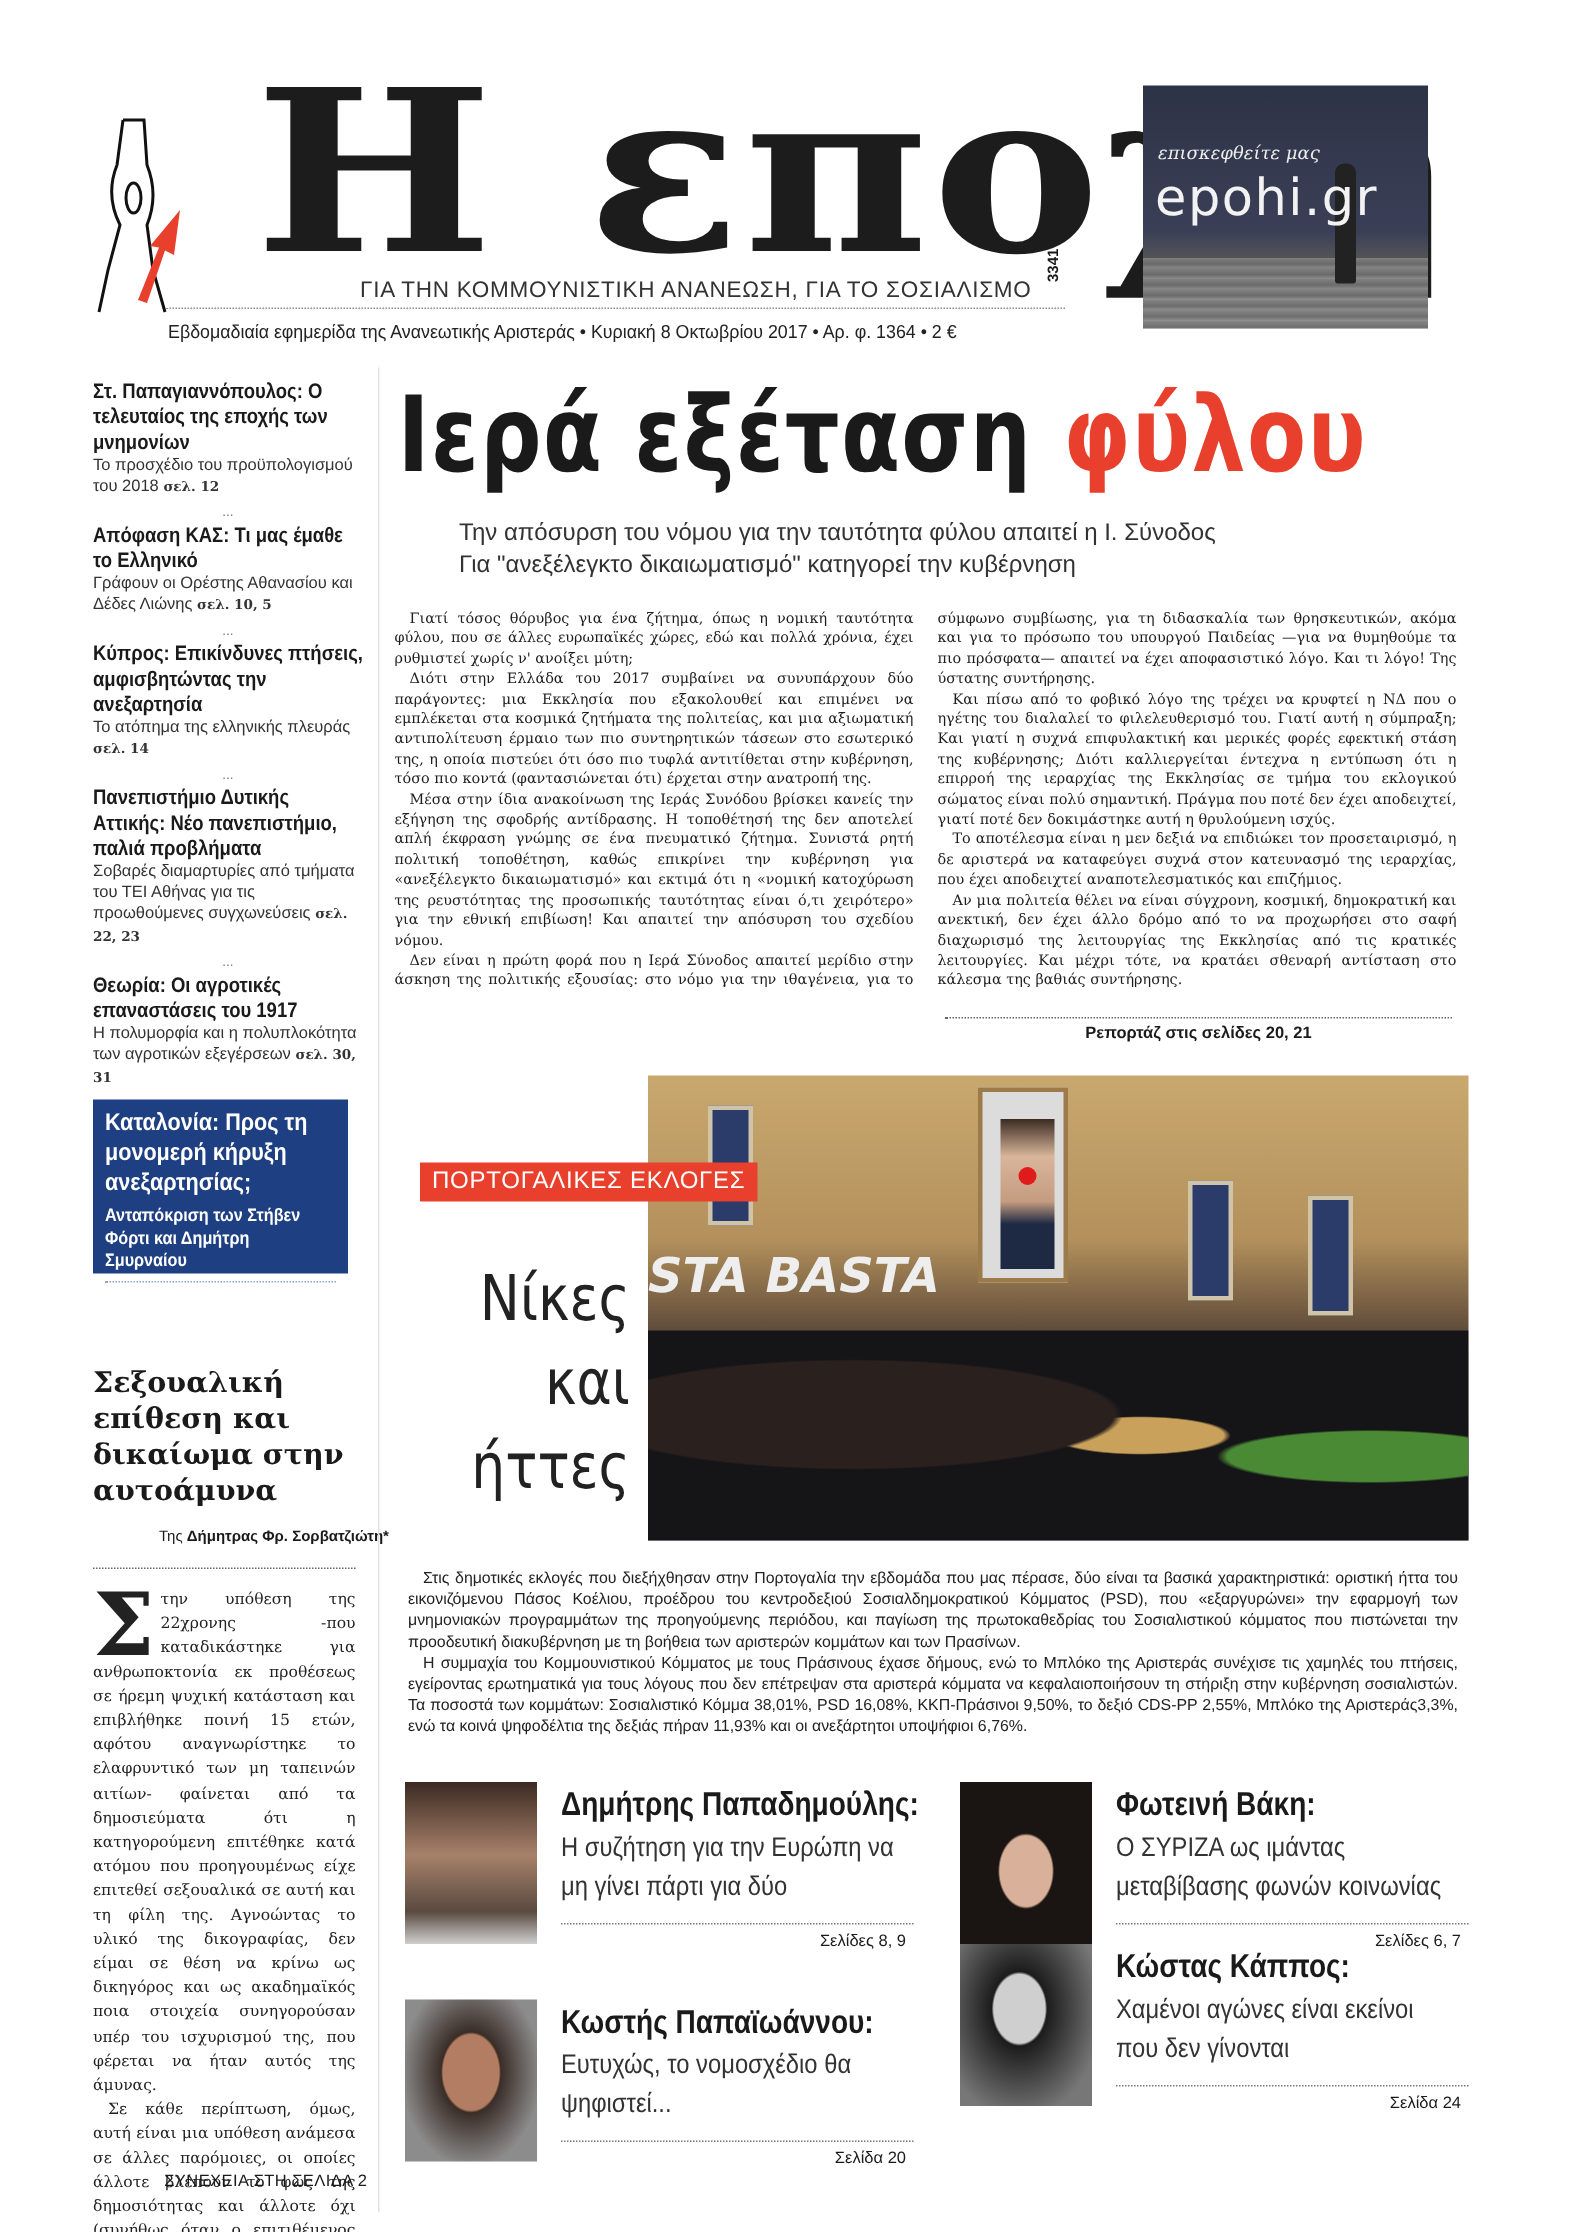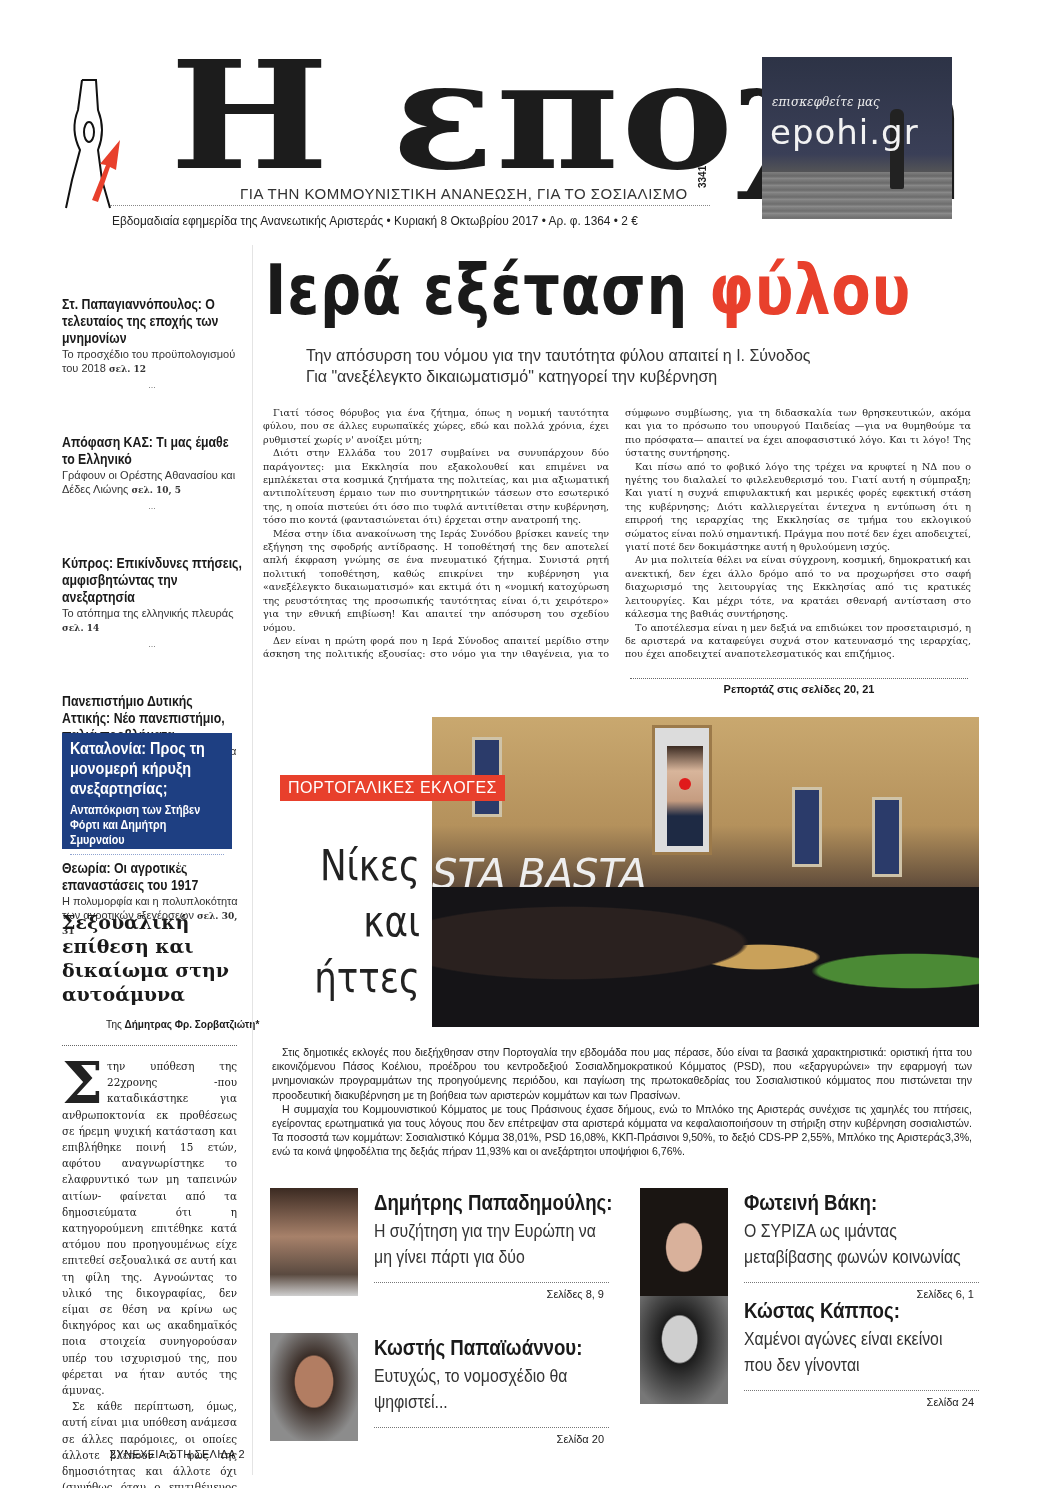--- a/index.html
+++ b/index.html
@@ -13,21 +13,21 @@
   .masthead-info { left: 112px; top: 214px; font-family: "Liberation Sans", sans-serif; font-size: 12.5px; color: #222; transform: scaleX(0.95); transform-origin: left top; }
   .issue-num { left: 686px; top: 160px; font-size: 10px; font-weight: bold; transform: rotate(-90deg); transform-origin: left top; }
   .promo { left: 762px; top: 57px; width: 190px; height: 162px; background: linear-gradient(180deg, #2d3346 0%, #3a3f57 60%, #565656 72%, #777 100%); overflow: hidden; }
   .promo .small { position: absolute; left: 10px; top: 38px; color: #eee; font-family: "DejaVu Serif", serif; font-style: italic; font-size: 12px; }
   .promo .big { position: absolute; left: 8px; top: 55px; color: #f2f2f2; font-family: "DejaVu Sans", sans-serif; font-size: 34px; letter-spacing: 1px; }
   .promo .floor { position: absolute; left: 0; top: 115px; width: 100%; height: 47px; background: repeating-linear-gradient(180deg, #8a8a8a 0px, #6d6d6d 4px, #999 7px); opacity: 0.8; }
   .promo .figure { position: absolute; left: 128px; top: 52px; width: 14px; height: 80px; background: #222; border-radius: 6px 6px 2px 2px; }
 
   
   .sidebar { left: 62px; top: 252px; width: 180px; }
-  .sb-item { margin-bottom: 4px; margin-top: 44px; }
+  .sb-item { margin-bottom: 4px; }
   .sb-head { font-family: "Liberation Sans", sans-serif; font-weight: bold; font-size: 14px; line-height: 17px; color: #1a1a1a; transform: scaleX(0.88); transform-origin: left; width: 205px; }
   .sb-sub { font-size: 11px; line-height: 14px; color: #333; }
   .sb-page { font-family: "DejaVu Serif", serif; font-weight: bold; font-size: 9px; }
   .sb-sep { text-align: center; font-size: 9px; color: #777; line-height: 10px; margin: 2px 0; }
 
   .blue-box { left: 62px; top: 733px; width: 170px; height: 116px; background: #1e3f82; padding: 6px 8px; color: #fff; }
   .blue-box .t1 { font-weight: bold; font-size: 16px; line-height: 20px; transform: scaleX(0.9); transform-origin: left; width: 180px; }
   .blue-box .t2 { font-weight: bold; font-size: 12px; line-height: 15px; margin-top: 4px; transform: scaleX(0.9); transform-origin: left; }
   .blue-box .rule { border-top: 1px dotted #8fa3d0; margin-top: 6px; }
   .blue-box .pg { text-align: right; font-size: 10px; margin-top: 3px; }
@@ -48,21 +48,21 @@
   .subhead { left: 266px; top: 345px; width: 690px; font-size: 16px; line-height: 21px; color: #333; margin-left: 40px; }
 
   .article { left: 263px; top: 406px; width: 708px; column-count: 2; column-gap: 16px; font-family: "DejaVu Serif", serif; font-size: 9.6px; line-height: 13.4px; text-align: justify; color: #1d1d1d; height: 272px; }
   .article p { text-indent: 10px; }
   .art-rule { left: 630px; top: 678px; width: 338px; border-top: 1px dotted #666; }
   .art-ref { left: 630px; top: 683px; width: 338px; text-align: center; font-weight: bold; font-size: 11px; }
 
   
   .photo { left: 432px; top: 717px; width: 547px; height: 310px; background: linear-gradient(180deg, #c9a86f 0%, #b4915c 35%, #4a3a32 60%, #1b1a1f 100%); overflow: hidden; }
   .photo .win { position: absolute; width: 30px; height: 80px; background: #2b3b6a; border: 3px solid #cfc3a8; }
-  .photo .banner { position: absolute; left: 0; top: 134px; font-family: "DejaVu Sans", sans-serif; font-weight: normal; font-style: italic; font-size: 40px; color: #eee; }
+  .photo .banner { position: absolute; left: 0; top: 114px; font-family: "DejaVu Sans", sans-serif; font-weight: bold; font-style: italic; font-size: 32px; color: #eee; }
   .photo .sign { position: absolute; left: 220px; top: 8px; width: 60px; height: 130px; background: #dcdcdc; border: 3px solid #9c7a4a; }
   .photo .face { position: absolute; left: 12px; top: 18px; width: 36px; height: 100px; background: linear-gradient(180deg, #3b2b22 0%, #d8b59b 25%, #c59c80 55%, #1e2a44 70%); }
   .photo .nose { position: absolute; left: 24px; top: 50px; width: 12px; height: 12px; border-radius: 50%; background: #e01b1b; }
   .photo .crowd { position: absolute; left: 0; bottom: 0; width: 100%; height: 140px; background: radial-gradient(ellipse at 25% 40%, #2a211f 0 30%, transparent 31%), radial-gradient(ellipse at 60% 50%, #c9a15a 0 12%, transparent 13%), radial-gradient(ellipse at 88% 60%, #4b8a35 0 14%, transparent 15%), #151417; }
   .tag { left: 280px; top: 775px; background: #e8402c; color: #ffffff; font-size: 16px; padding: 4px 8px; letter-spacing: 0.5px; }
   .photo-title { left: 270px; top: 838px; width: 150px; text-align: right; font-family: "DejaVu Sans", sans-serif; font-weight: normal; font-size: 42px; line-height: 56px; color: #222; transform: scaleX(0.85); transform-origin: right top; }
 
   .caption { left: 272px; top: 1045px; width: 700px; font-size: 10.6px; line-height: 14.2px; text-align: justify; color: #222; }
   .caption p { text-indent: 10px; }
 
@@ -154,22 +154,22 @@
 <div class="abs subhead">
   <div>Την απόσυρση του νόμου για την ταυτότητα φύλου απαιτεί η Ι. Σύνοδος</div>
   <div>Για "ανεξέλεγκτο δικαιωματισμό" κατηγορεί την κυβέρνηση</div>
 </div>
 <div class="abs article">
   <p>Γιατί τόσος θόρυβος για ένα ζήτημα, όπως η νομική ταυτότητα φύλου, που σε άλλες ευρωπαϊκές χώρες, εδώ και πολλά χρόνια, έχει ρυθμιστεί χωρίς ν' ανοίξει μύτη;</p>
   <p>Διότι στην Ελλάδα του 2017 συμβαίνει να συνυπάρχουν δύο παράγοντες: μια Εκκλησία που εξακολουθεί και επιμένει να εμπλέκεται στα κοσμικά ζητήματα της πολιτείας, και μια αξιωματική αντιπολίτευση έρμαιο των πιο συντηρητικών τάσεων στο εσωτερικό της, η οποία πιστεύει ότι όσο πιο τυφλά αντιτίθεται στην κυβέρνηση, τόσο πιο κοντά (φαντασιώνεται ότι) έρχεται στην ανατροπή της.</p>
   <p>Μέσα στην ίδια ανακοίνωση της Ιεράς Συνόδου βρίσκει κανείς την εξήγηση της σφοδρής αντίδρασης. Η τοποθέτησή της δεν αποτελεί απλή έκφραση γνώμης σε ένα πνευματικό ζήτημα. Συνιστά ρητή πολιτική τοποθέτηση, καθώς επικρίνει την κυβέρνηση για «ανεξέλεγκτο δικαιωματισμό» και εκτιμά ότι η «νομική κατοχύρωση της ρευστότητας της προσωπικής ταυτότητας είναι ό,τι χειρότερο» για την εθνική επιβίωση! Και απαιτεί την απόσυρση του σχεδίου νόμου.</p>
   <p>Δεν είναι η πρώτη φορά που η Ιερά Σύνοδος απαιτεί μερίδιο στην άσκηση της πολιτικής εξουσίας: στο νόμο για την ιθαγένεια, για το σύμφωνο συμβίωσης, για τη διδασκαλία των θρησκευτικών, ακόμα και για το πρόσωπο του υπουργού Παιδείας —για να θυμηθούμε τα πιο πρόσφατα— απαιτεί να έχει αποφασιστικό λόγο. Και τι λόγο! Της ύστατης συντήρησης.</p>
   <p>Και πίσω από το φοβικό λόγο της τρέχει να κρυφτεί η ΝΔ που ο ηγέτης του διαλαλεί το φιλελευθερισμό του. Γιατί αυτή η σύμπραξη; Και γιατί η συχνά επιφυλακτική και μερικές φορές εφεκτική στάση της κυβέρνησης; Διότι καλλιεργείται έντεχνα η εντύπωση ότι η επιρροή της ιεραρχίας της Εκκλησίας σε τμήμα του εκλογικού σώματος είναι πολύ σημαντική. Πράγμα που ποτέ δεν έχει αποδειχτεί, γιατί ποτέ δεν δοκιμάστηκε αυτή η θρυλούμενη ισχύς.</p>
+  <p>Το αποτέλεσμα είναι η μεν δεξιά να επιδιώκει τον προσεταιρισμό, η δε αριστερά να καταφεύγει συχνά στον κατευνασμό της ιεραρχίας, που έχει αποδειχτεί αναποτελεσματικός και επιζήμιος.</p>
   <p>Αν μια πολιτεία θέλει να είναι σύγχρονη, κοσμική, δημοκρατική και ανεκτική, δεν έχει άλλο δρόμο από το να προχωρήσει στο σαφή διαχωρισμό της λειτουργίας της Εκκλησίας από τις κρατικές λειτουργίες. Και μέχρι τότε, να κρατάει σθεναρή αντίσταση στο κάλεσμα της βαθιάς συντήρησης.</p>
-  <p>Το αποτέλεσμα είναι η μεν δεξιά να επιδιώκει τον προσεταιρισμό, η δε αριστερά να καταφεύγει συχνά στον κατευνασμό της ιεραρχίας, που έχει αποδειχτεί αναποτελεσματικός και επιζήμιος.</p>
 </div>
 <div class="abs art-rule"></div>
 <div class="abs art-ref">Ρεπορτάζ στις σελίδες 20, 21</div>
 
 <div class="abs photo">
   <div class="win" style="left:40px;top:20px;"></div>
   <div class="win" style="left:250px;top:30px;"></div>
   <div class="win" style="left:360px;top:70px;"></div>
   <div class="win" style="left:440px;top:80px;"></div>
   <div class="banner">STA BASTA</div>
@@ -195,21 +195,21 @@
   <div class="op-name">Δημήτρης Παπαδημούλης:</div>
   <div class="op-quote">Η συζήτηση για την Ευρώπη να μη γίνει πάρτι για δύο</div>
   <div class="op-line"></div>
   <div class="op-pages">Σελίδες 8, 9</div>
 </div>
 <div class="abs op-box" style="left:632px;top:1180px;">
   <div class="op-photo p2"></div>
   <div class="op-name">Φωτεινή Βάκη:</div>
   <div class="op-quote">Ο ΣΥΡΙΖΑ ως ιμάντας μεταβίβασης φωνών κοινωνίας</div>
   <div class="op-line"></div>
-  <div class="op-pages">Σελίδες 6, 1</div>
+  <div class="op-pages">Σελίδες 6, 7</div>
 </div>
 <div class="abs op-box" style="left:262px;top:1325px;">
   <div class="op-photo p3"></div>
   <div class="op-name">Κωστής Παπαϊωάννου:</div>
   <div class="op-quote">Ευτυχώς, το νομοσχέδιο θα ψηφιστεί...</div>
   <div class="op-line"></div>
   <div class="op-pages">Σελίδα 20</div>
 </div>
 <div class="abs op-box" style="left:632px;top:1288px;">
   <div class="op-photo p4"></div>

